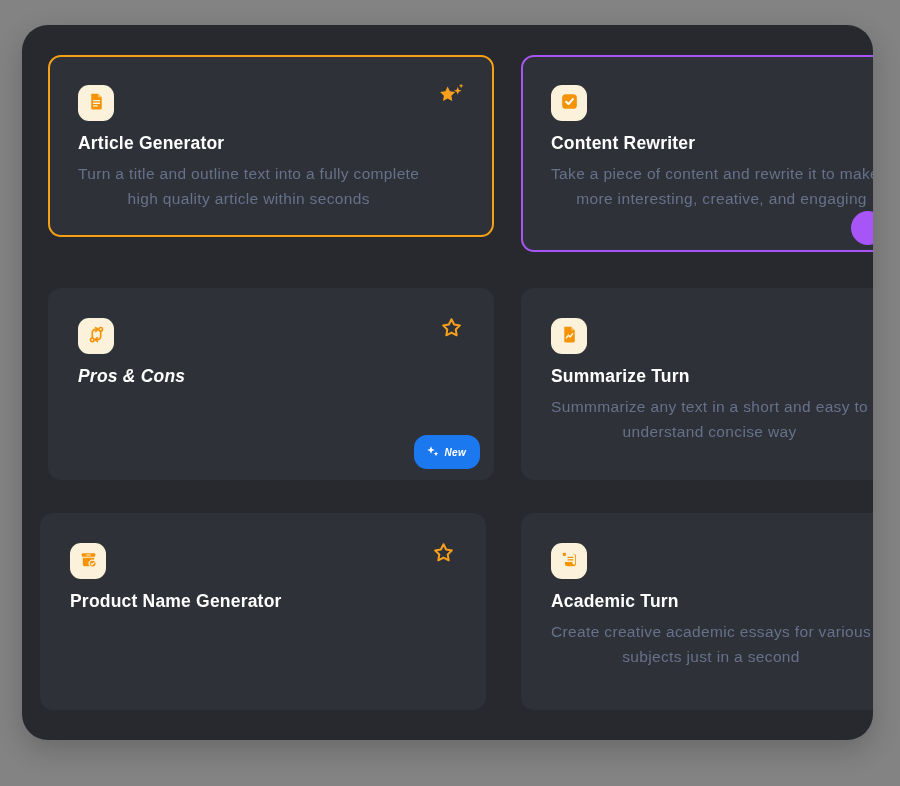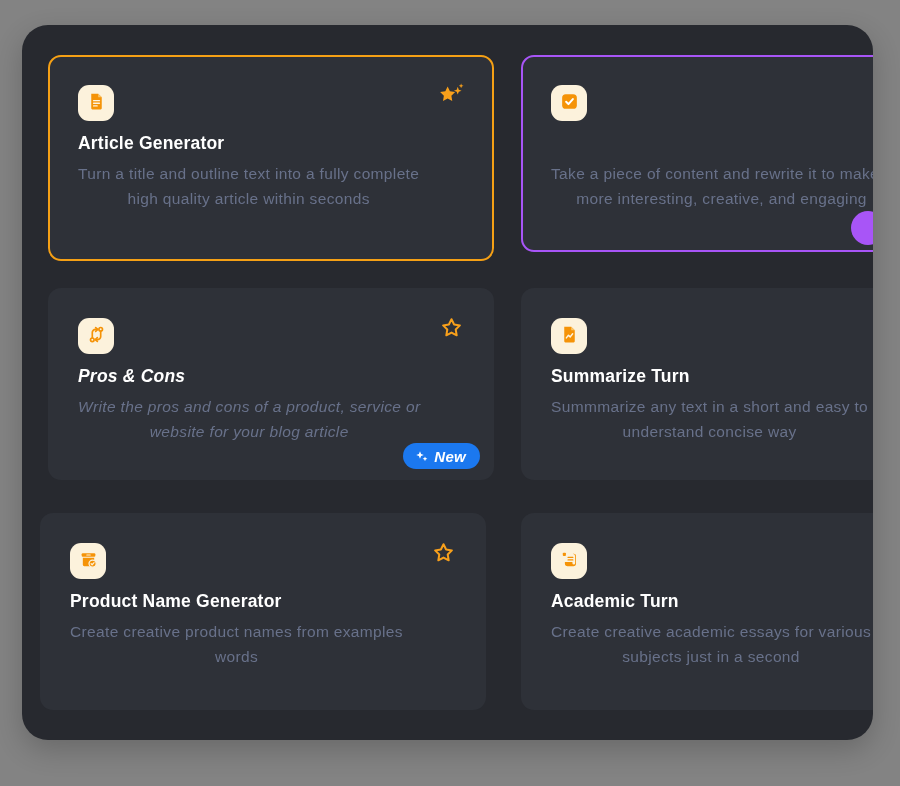--- a/index.html
+++ b/index.html
@@ -19,21 +19,21 @@
   }
   .card{
     position:absolute;
     width:446px;
     background:#2e3138;
     border:2px solid transparent;
     border-radius:13px;
     box-sizing:border-box;
     overflow:hidden;
   }
-  .c1{left:26px;top:30px;height:206px;border-color:#f5a015;}
+  .c1{left:26px;top:30px;height:182px;border-color:#f5a015;}
   .c2{left:499px;top:30px;height:197px;border-color:#a855f7;}
   .c3{left:26px;top:263px;height:192px;font-style:italic;}
   .c4{left:499px;top:263px;height:192px;}
   .c5{left:18px;top:488px;height:197px;}
   .c6{left:499px;top:488px;height:197px;}
   .tile{
     position:absolute;left:28px;top:28px;
     width:36px;height:36px;border-radius:11px;
     background:#fcf2dc;
     display:flex;align-items:center;justify-content:center;
@@ -52,25 +52,25 @@
     text-align:center;
   }
   .fav{
     position:absolute;top:26px;right:28px;
     width:26px;height:24px;
     display:flex;align-items:flex-start;justify-content:center;
     cursor:pointer;
   }
   .new-badge{
     position:absolute;right:12px;bottom:9px;
-    height:26px;border-radius:13px;
+    height:34px;border-radius:13px;
     background:#1b78ef;color:#ffffff;
     display:flex;align-items:center;gap:6px;
     padding:0 14px 0 12px;
-    font-size:15px;font-weight:700;letter-spacing:.3px;
+    font-size:10px;font-weight:700;letter-spacing:.3px;
   }
   .cursor-dot{
     position:absolute;left:328px;top:154px;
     width:34px;height:34px;border-radius:50%;
     background:#a855f7;
   }
 </style>
 </head>
 <body>
 
@@ -104,20 +104,21 @@
 
   <div class="card c2">
     <div class="tile">
       <span>
         <svg width="21" height="21" viewBox="0 0 20 20">
           <rect x="3" y="3" width="14" height="14" rx="3.5" fill="#f59307"></rect>
           <path d="M6.8 10.3l2.2 2.2 4.2-4.8" stroke="#ffffff" stroke-width="1.9" fill="none" stroke-linecap="round" stroke-linejoin="round"></path>
         </svg>
       </span>
     </div>
+    <div class="card-title">Content Rewriter</div>
     <div class="card-desc">Take a piece of content and rewrite it to make it
 more interesting, creative, and engaging</div>
     <div class="cursor-dot"></div>
   </div>
 
   <div class="card c3">
     <div class="tile">
       <span>
         <svg width="21" height="21" viewBox="0 0 20 20" fill="none" stroke="#f59307" stroke-width="1.6" stroke-linecap="round" stroke-linejoin="round">
           <circle cx="6" cy="15" r="1.7"></circle>
@@ -128,22 +129,20 @@
           <path d="M10.8 13 8.8 14.8 10.8 16.6"></path>
         </svg>
       </span>
     </div>
     <div class="fav">
       <svg width="25" height="24" viewBox="0 0 24 24">
         <path d="M12 3.2l2.6 5.3 5.8.9-4.2 4.1 1 5.8-5.2-2.7-5.2 2.7 1-5.8-4.2-4.1 5.8-.9z" fill="none" stroke="#f8a01b" stroke-width="2" stroke-linejoin="round"></path>
       </svg>
     </div>
     <div class="card-title">Pros &amp; Cons</div>
-    <div class="card-desc">Write the pros and cons of a product, service or
-website for your blog article</div>
     <div class="new-badge">
       <span>
         <svg width="13" height="12" viewBox="0 0 13 12">
           <path d="M5 1.2l1.1 2.7L8.8 5 6.1 6.1 5 8.8 3.9 6.1 1.2 5l2.7-1.1z" fill="#ffffff"></path>
           <path d="M10 6.4l.7 1.7 1.7.7-1.7.7-.7 1.7-.7-1.7-1.7-.7 1.7-.7z" fill="#ffffff"></path>
         </svg>
       </span>
       <span>New</span>
     </div>
   </div>
@@ -174,22 +173,20 @@
           <path d="M12.5 14l1 1 1.8-2" stroke="#fcf2dc" stroke-width="1.2" fill="none" stroke-linecap="round" stroke-linejoin="round"></path>
         </svg>
       </span>
     </div>
     <div class="fav">
       <svg width="25" height="24" viewBox="0 0 24 24">
         <path d="M12 3.2l2.6 5.3 5.8.9-4.2 4.1 1 5.8-5.2-2.7-5.2 2.7 1-5.8-4.2-4.1 5.8-.9z" fill="none" stroke="#f8a01b" stroke-width="2" stroke-linejoin="round"></path>
       </svg>
     </div>
     <div class="card-title">Product Name Generator</div>
-    <div class="card-desc">Create creative product names from examples
-words</div>
   </div>
 
   <div class="card c6">
     <div class="tile">
       <span>
         <svg width="21" height="21" viewBox="0 0 20 20">
           <rect x="3.6" y="3.6" width="3" height="3" rx="0.8" fill="#f59307"></rect>
           <path d="M8 4.5h6a2.2 2.2 0 0 1 2.2 2.2v7.2a2.6 2.6 0 0 1-2.6 2.6H8.2a2.6 2.6 0 0 1-2.6-2.6v-1.6h7.2v1.2a1.3 1.3 0 0 0 2.6 0V7A2.5 2.5 0 0 0 13 4.5z" fill="#f59307"></path>
           <path d="M8.6 8h4.6M8.6 10.4h4.6" stroke="#f59307" stroke-width="1.1" stroke-linecap="round"></path>
         </svg>

